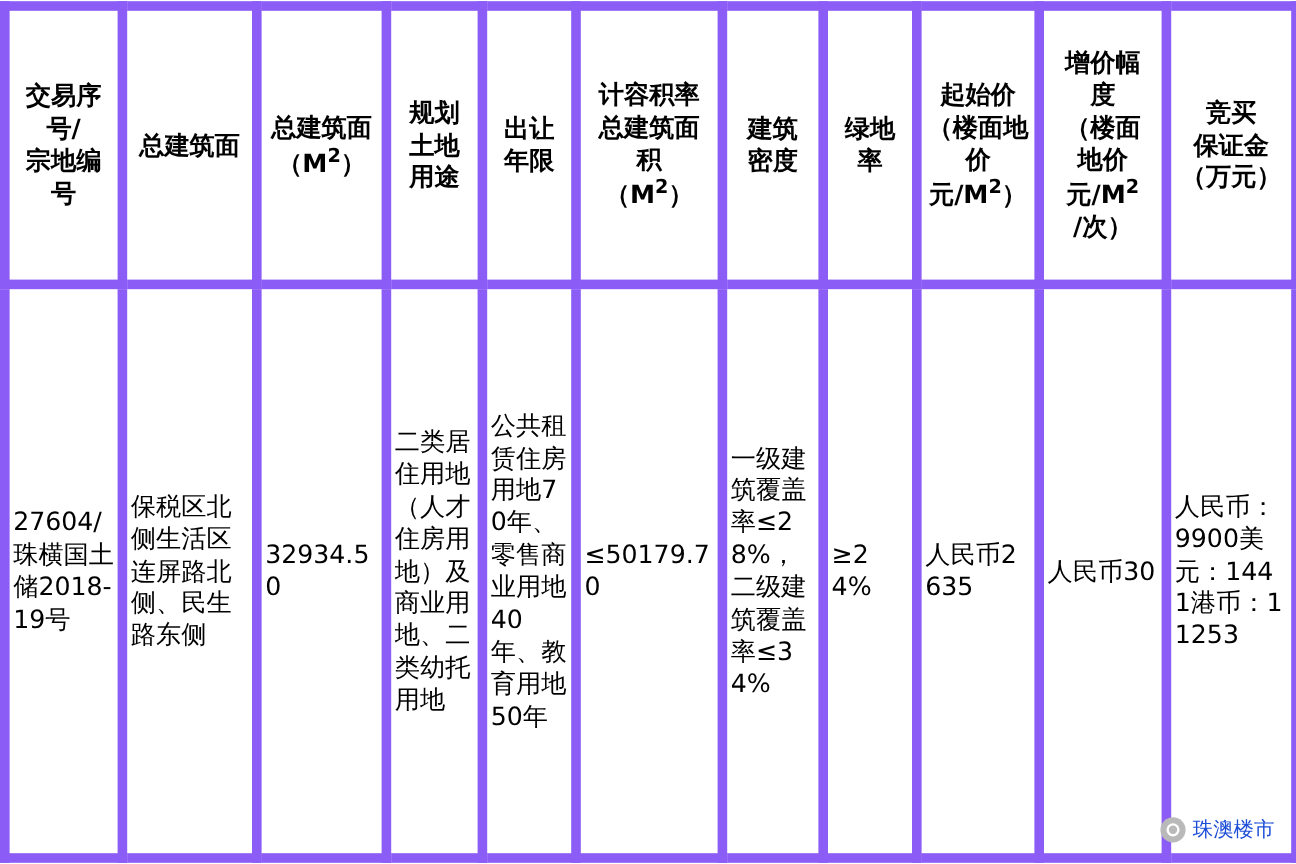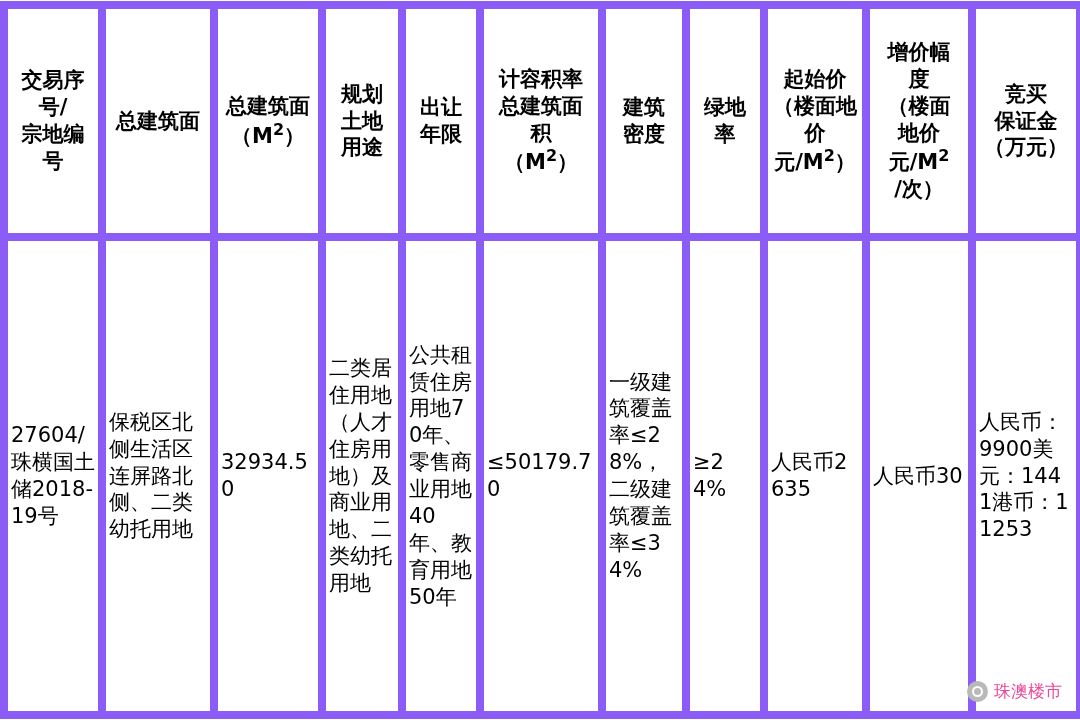--- a/index.html
+++ b/index.html
@@ -71,21 +71,21 @@
     line-height: 1.3;
   }
   .watermark {
     position: absolute;
     right: 18px;
     bottom: 18px;
     display: flex;
     align-items: center;
     gap: 6px;
     font-size: 17px;
-    color: #ec4899;
+    color: #1d4ed8;
     pointer-events: none;
   }
   .wm-logo {
     width: 21px;
     height: 21px;
     border-radius: 50%;
     background: #b9b9b9;
     position: relative;
     flex: none;
   }
@@ -175,21 +175,21 @@
         <th>
           <span>竞买</span><br>
           <span>保证金</span><br>
           <span>（万元）</span>
         </th>
       </tr>
     </thead>
     <tbody>
       <tr>
         <td class="cell-tall">27604/珠横国土储2018-19号</td>
-        <td class="cell-tall">保税区北侧生活区连屏路北侧、二类幼托用地</td>
+        <td class="cell-tall">保税区北侧生活区连屏路北侧、民生路东侧</td>
         <td class="cell-narrow">32934.50</td>
         <td class="cell-tall">二类居住用地（人才住房用地）及商业用地、二类幼托用地</td>
         <td class="cell-tall">公共租赁住房用地70年、零售商业用地40年、教育用地50年</td>
         <td class="cell-narrow">≤50179.70</td>
         <td class="cell-tall">一级建筑覆盖率≤28%，二级建筑覆盖率≤34%</td>
         <td class="cell-narrow">≥24%</td>
         <td class="cell-narrow">人民币2635</td>
         <td class="cell-narrow">人民币30</td>
         <td class="cell-narrow">人民币：9900美元：1441港币：11253</td>
       </tr>

